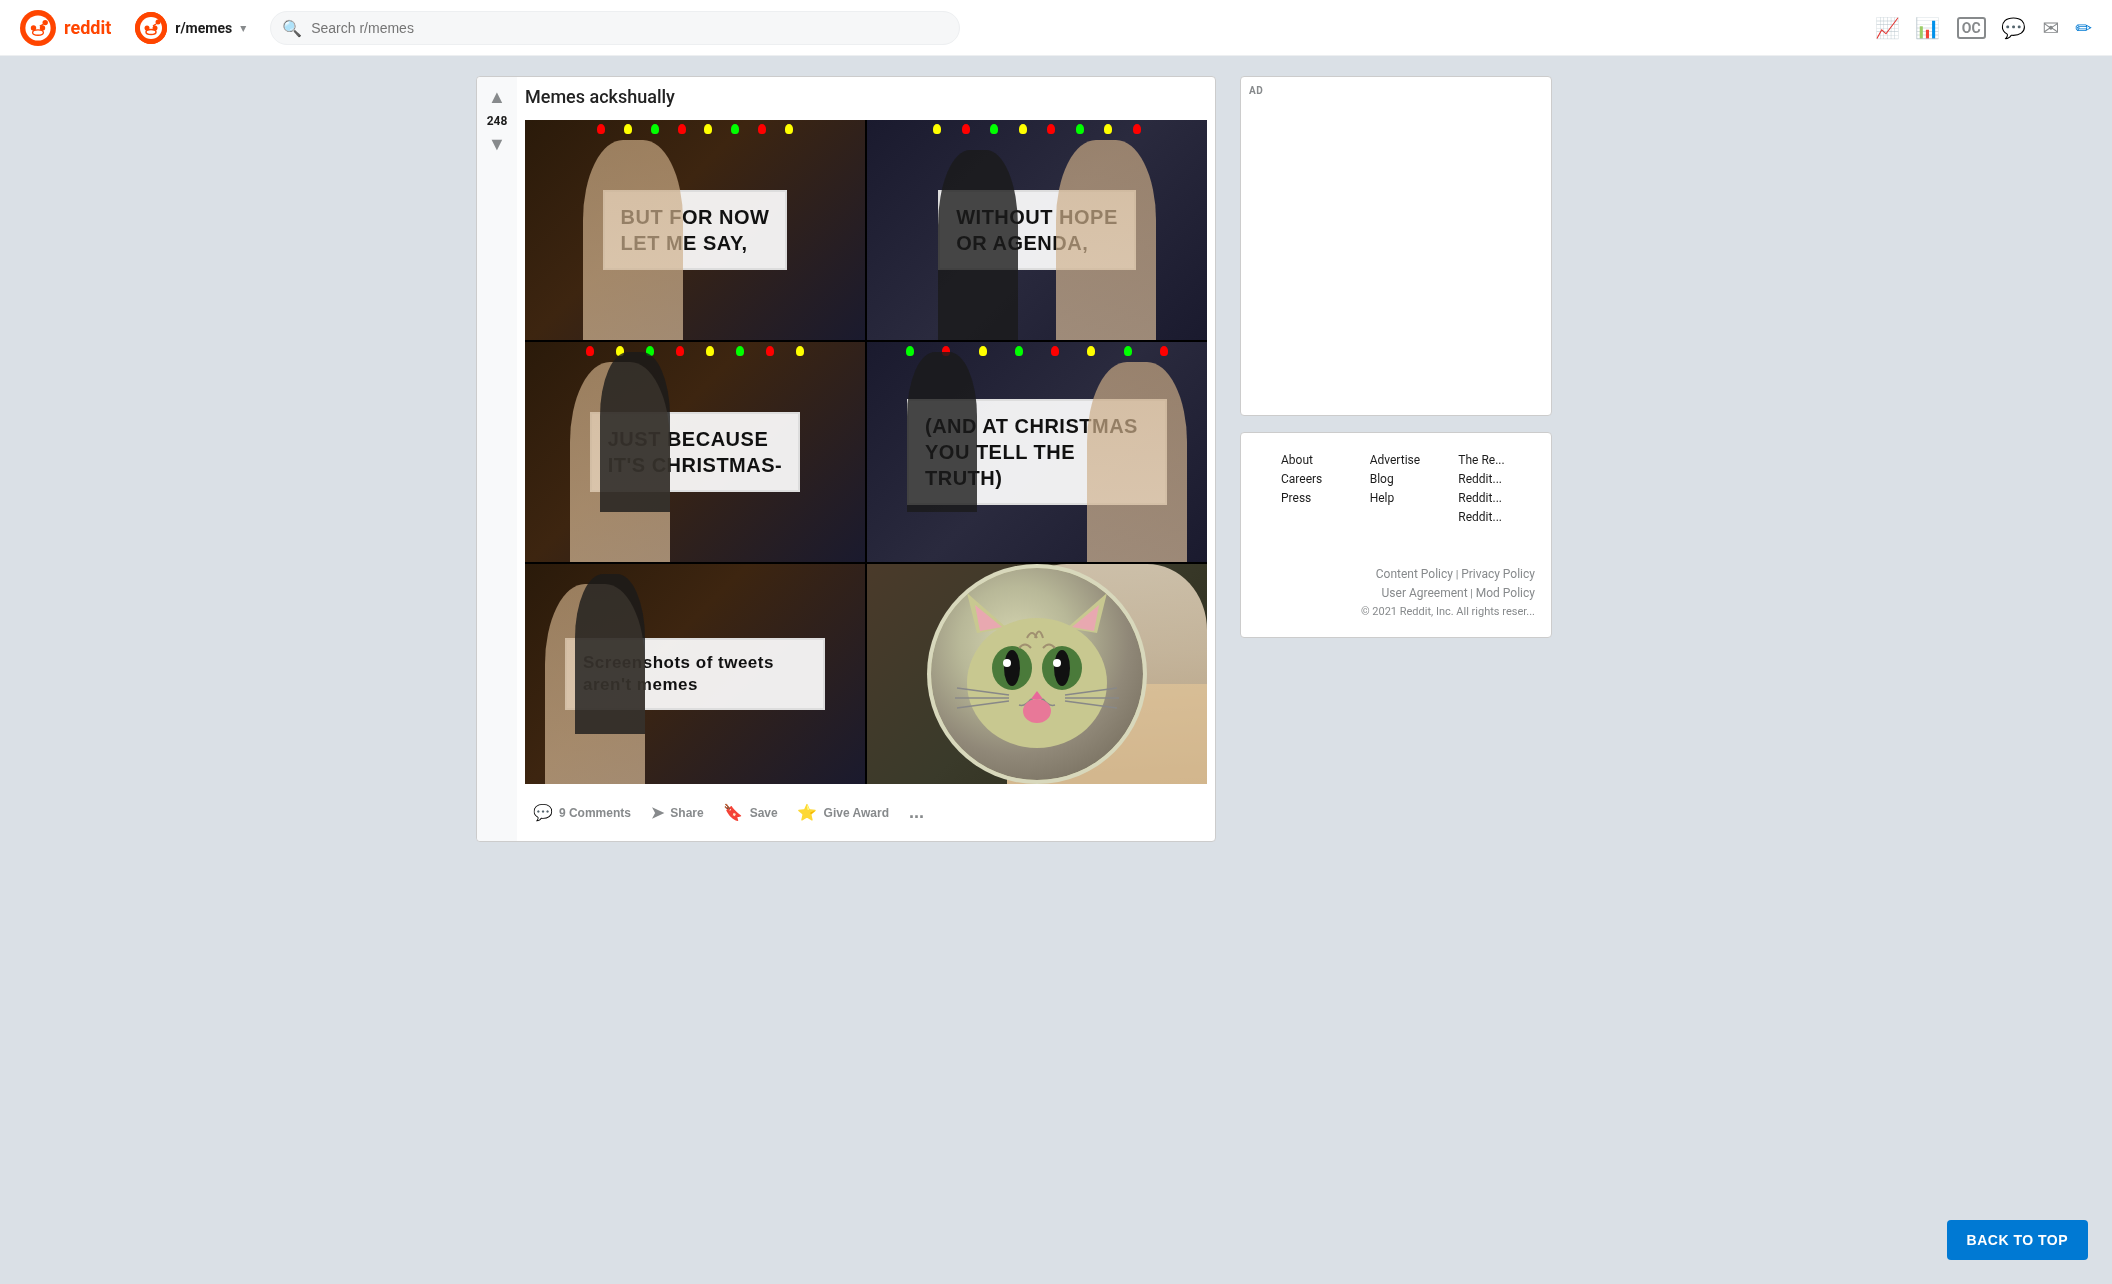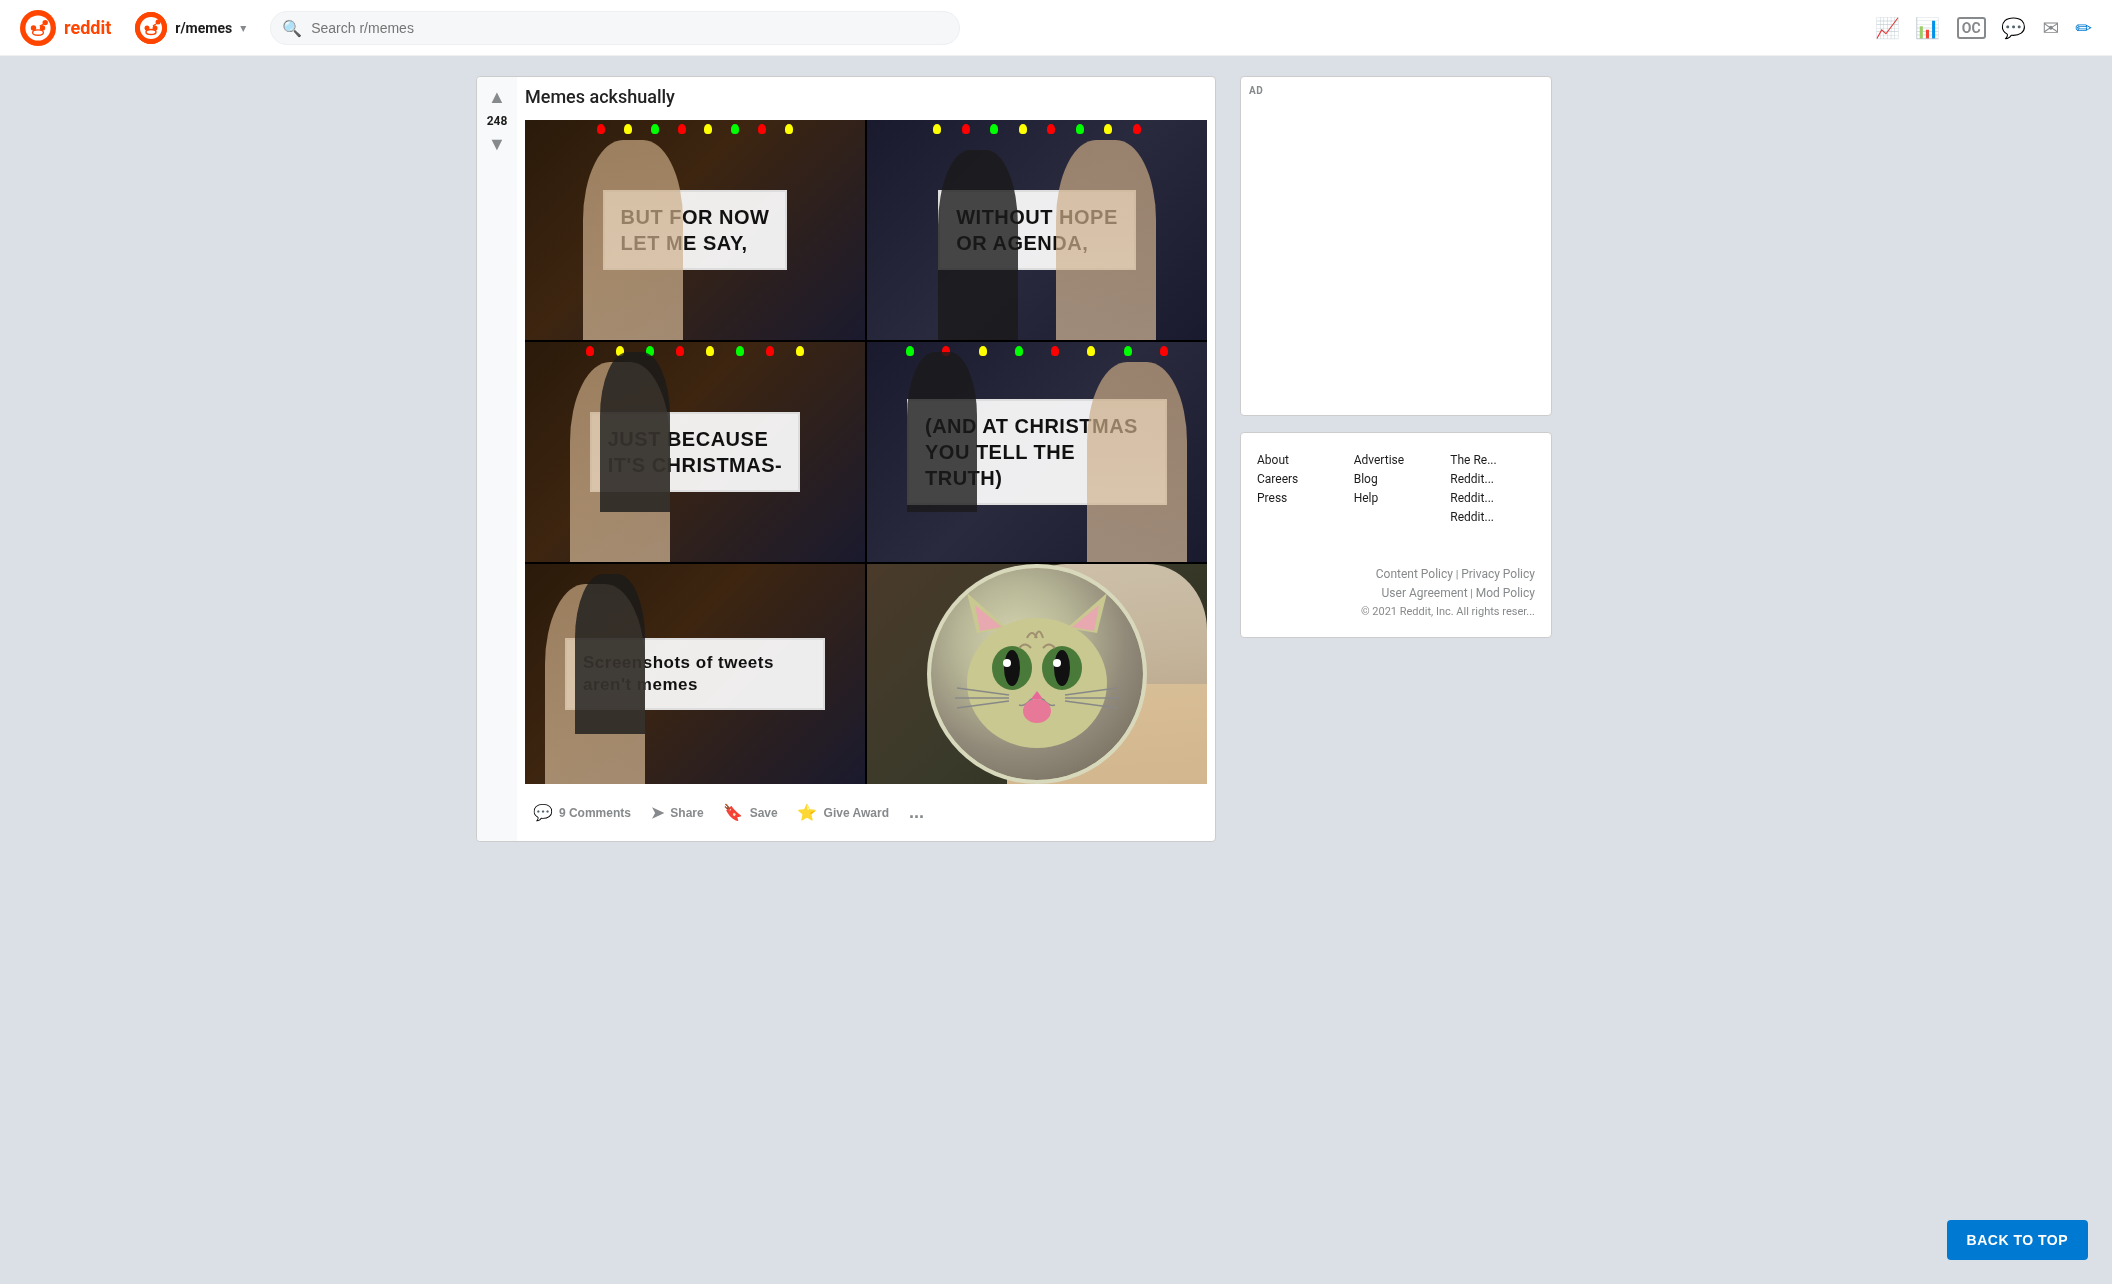--- a/index.html
+++ b/index.html
@@ -316,20 +316,21 @@
       background: #fff;
       border: 1px solid #ccc;
       border-radius: 4px;
       padding: 16px;
     }
     .footer-link-grid {
       display: grid;
       grid-template-columns: 1fr 1fr 1fr;
       gap: 6px 12px;
       margin-bottom: 12px;
+      margin-left: 24px;
     }
     .footer-link {
       font-size: 12px;
       color: #1c1c1c;
       text-decoration: none;
       cursor: pointer;
     }
     .footer-legal {
       font-size: 11px;
       color: #878a8c;

